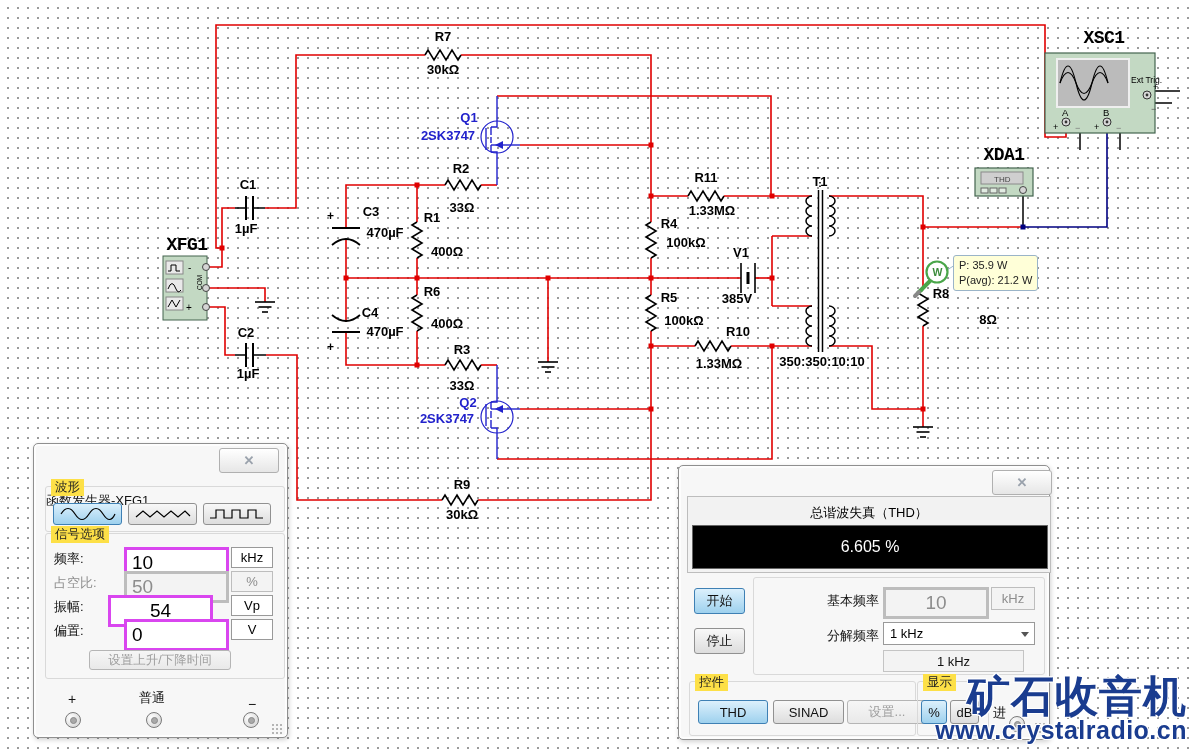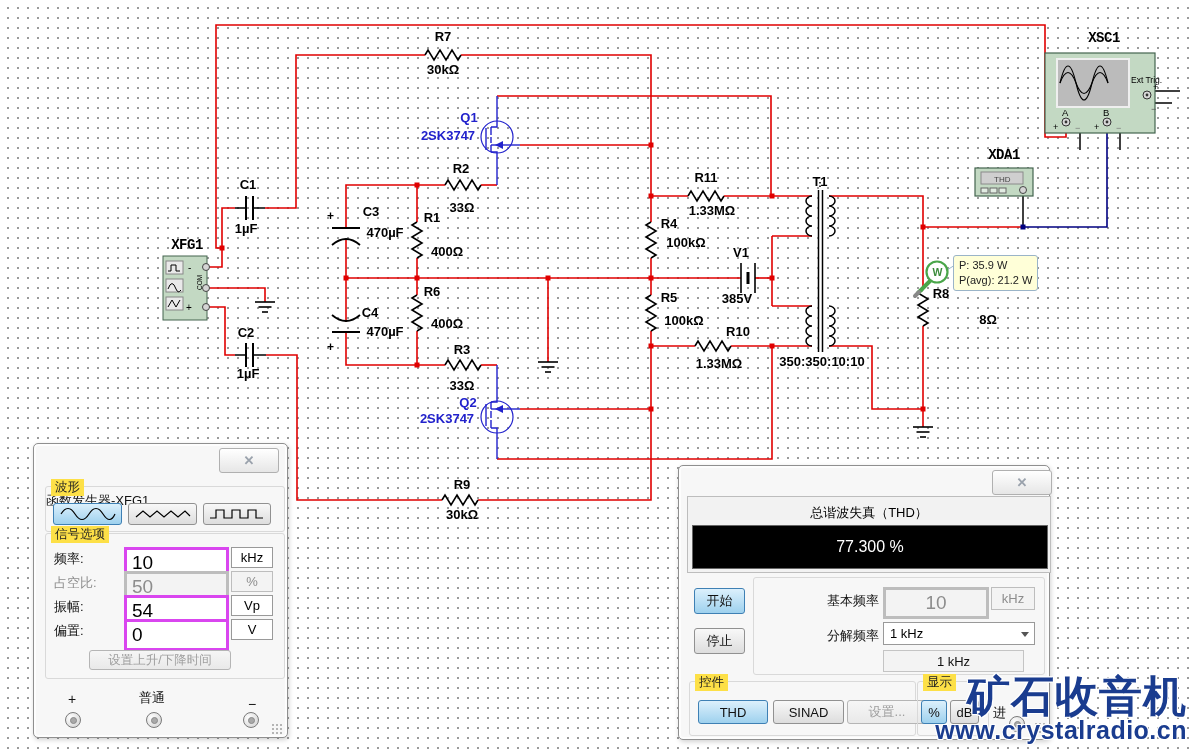--- a/index.html
+++ b/index.html
@@ -5,21 +5,21 @@
   html,body{margin:0;padding:0;background:#ddd;}
   .stage{position:relative;width:1189px;height:751px;overflow:hidden;
     background-color:#ffffff;
     background-image:radial-gradient(circle,#9a9a9a 0.85px,transparent 1px);
     background-size:10px 10px;background-position:3px 3px;
     font-family:"Liberation Sans","DejaVu Sans",sans-serif;}
   svg.sch{position:absolute;left:0;top:0;z-index:1;}
   .sl{position:absolute;z-index:2;transform:translate(-50%,-50%);font-weight:bold;
       font-size:13px;color:#000;white-space:nowrap;}
   .sl.blue{color:#2222cc;}
-  .sl.inst{font-family:"Liberation Mono","DejaVu Sans Mono",monospace;font-size:14px;letter-spacing:-0.5px;}
+  .sl.inst{font-family:"Liberation Mono","DejaVu Sans Mono",monospace;font-size:18px;letter-spacing:-0.5px;}
   .tooltip{position:absolute;z-index:5;background:#ffffd8;border:1px solid #9ab4c8;border-radius:3px;
       font-size:11px;line-height:15px;padding:2px 5px;color:#222;white-space:nowrap;}
   
   .dlg{position:absolute;z-index:10;background:#f7f7f7;border:1px solid #8f8f8f;border-radius:5px;
       box-shadow:inset 0 0 0 2px #fdfdfd,1px 2px 5px rgba(0,0,0,.18);box-sizing:border-box;}
   .dlg .title{position:absolute;left:12px;top:10px;font-size:13px;color:#111;margin-top:38px;}
   .closebtn{position:absolute;height:25px;border:1px solid #b0b0b0;border-radius:3px;
       background:linear-gradient(#ffffff,#e6e6e6);display:flex;align-items:center;justify-content:center;
       color:#9aa2ac;font-weight:bold;font-size:13px;}
   .fld{position:absolute;border:1px solid #d9d9d9;border-radius:3px;}
@@ -364,21 +364,21 @@
     <div class="fld" style="left:11px;top:89px;width:238px;height:144px">
       <span class="lg">信号选项</span>
     </div>
     <div class="lab" style="left:20px;top:106px">频率:</div>
     <input class="inp" style="left: 90px; top: 103px; width: 105px; height: 21px;" readonly="" value="10">
     <div class="unit" style="left:197px;top:103px;width:42px;height:21px">kHz</div>
     <div class="lab dis" style="left:20px;top:130px">占空比:</div>
     <input class="inp dis" style="left: 90px; top: 127px; width: 105px; height: 21px;" readonly="" value="50">
     <div class="unit dis" style="left:197px;top:127px;width:42px;height:21px">%</div>
     <div class="lab" style="left:20px;top:154px">振幅:</div>
-    <input class="inp" style="left: 90px; top: 151px; width: 105px; height: 29px;" readonly="" value="54">
+    <input class="inp" style="left: 74px; top: 151px; width: 105px; height: 29px; text-align: center;" readonly="" value="54">
     <div class="unit" style="left:197px;top:151px;width:42px;height:21px">Vp</div>
     <div class="lab" style="left:20px;top:178px">偏置:</div>
     <input class="inp" style="left: 90px; top: 175px; width: 105px; height: 21px;" readonly="" value="0">
     <div class="unit" style="left:197px;top:175px;width:42px;height:21px">V</div>
     <div class="btn dis" style="left:55px;top:206px;width:142px;height:20px;font-size:12.5px">设置上升/下降时间</div>
 
     <div class="lab" style="left:34px;top:247px;font-size:14px">+</div>
     <div class="lab" style="left:105px;top:245px">普通</div>
     <div class="lab" style="left:214px;top:252px;font-size:14px">−</div>
     <div class="term" style="left:31px;top:268px"></div>
@@ -387,21 +387,21 @@
     <div class="grip" style="left:237px;top:279px"></div>
   </div>
 
   <div class="dlg" style="left:678px;top:465px;width:372px;height:275px">
     <div class="title">失真分析仪-XDA1</div>
     <button class="closebtn" style="left:313px;top:4px;width:60px">✕</button>
 
     <div style="position:absolute;left:8px;top:30px;width:364px;height:77px;border:1px solid #bdbdbd;background:#f2f2f2;box-sizing:border-box">
       <div style="text-align:center;font-size:13px;padding-top:7px">总谐波失真（THD）</div>
       <div style="position:absolute;left:4px;top:28px;width:354px;height:42px;background:#000;border:1px solid #666;
-                  display:flex;align-items:center;justify-content:center;color:#fff;font-size:16px">77.300 %</div>
+                  display:flex;align-items:center;justify-content:center;color:#fff;font-size:16px">6.605 %</div>
     </div>
 
     <div class="btn sel" style="left:15px;top:122px;width:51px;height:26px">开始</div>
     <div class="btn" style="left:15px;top:162px;width:51px;height:26px">停止</div>
 
     <div class="fld" style="left:74px;top:111px;width:290px;height:96px"></div>
     <div class="lab" style="left:110px;top:126px;width:90px;text-align:right">基本频率</div>
     <input class="inp dis" style="left: 204px; top: 121px; width: 106px; height: 23px; text-align: center;" readonly="" value="10">
     <div class="unit dis" style="left:312px;top:121px;width:44px;height:23px">kHz</div>
     <div class="lab" style="left:110px;top:161px;width:90px;text-align:right">分解频率</div>

